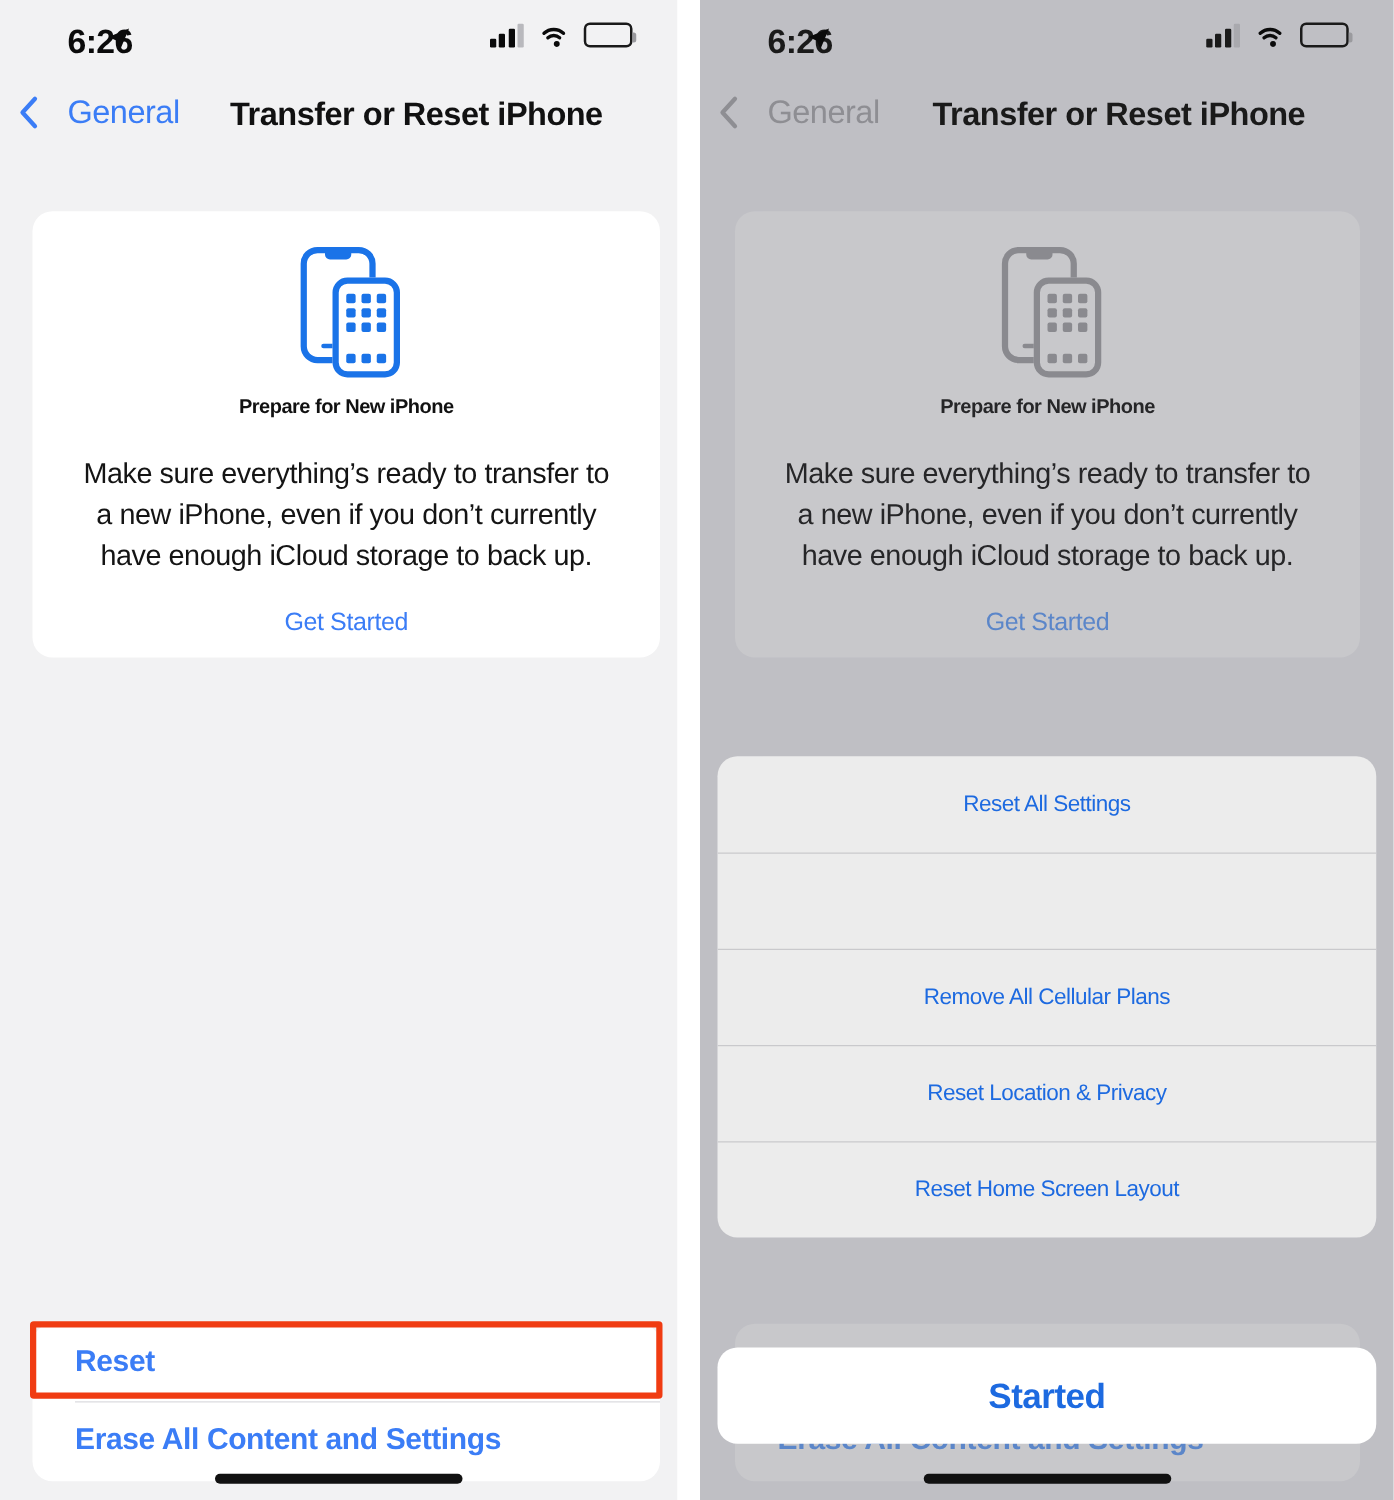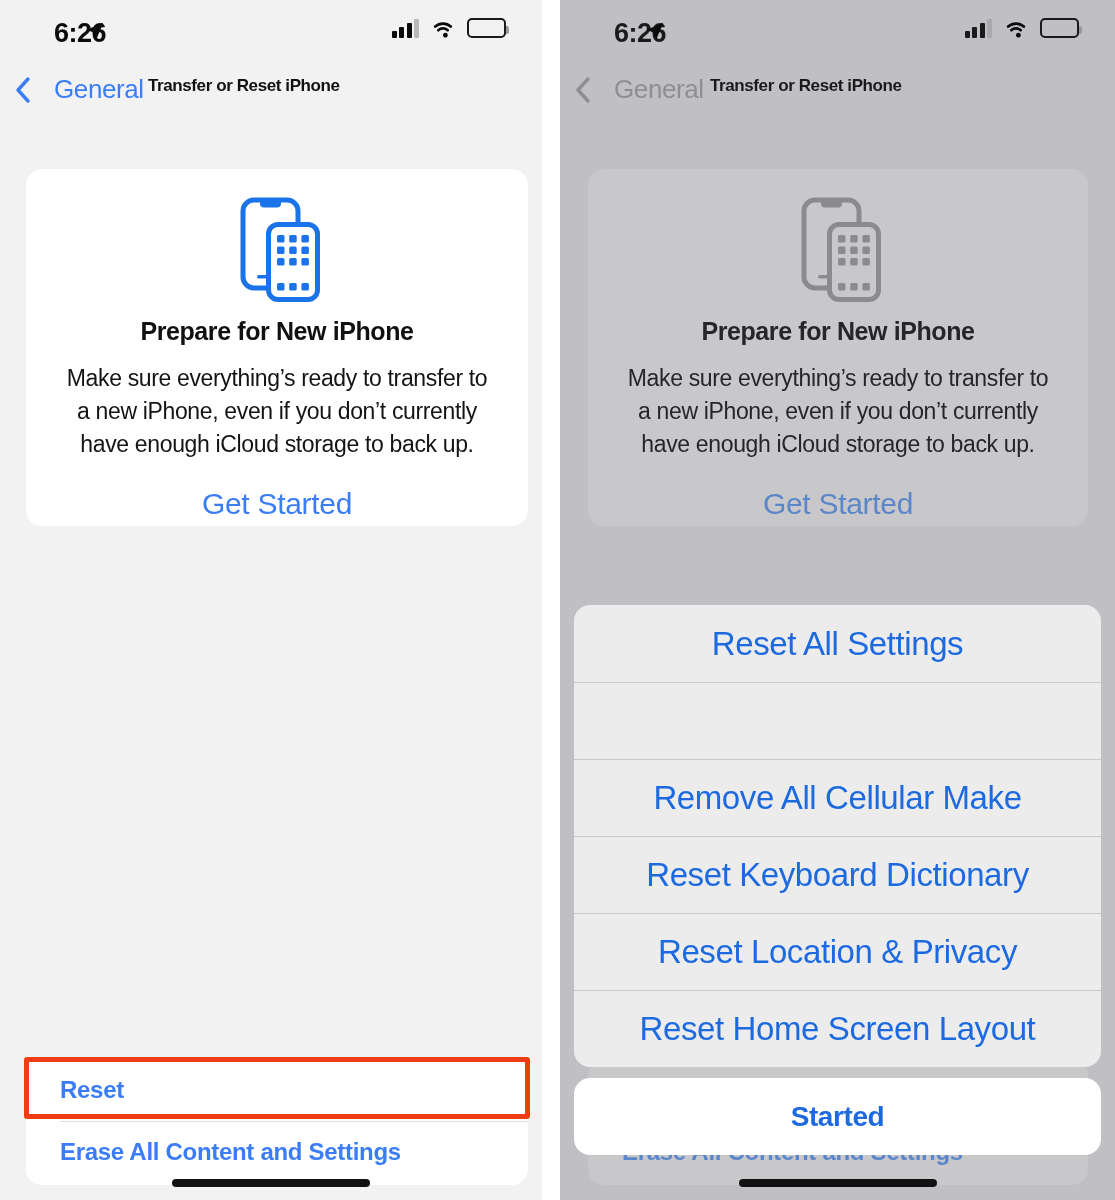--- a/index.html
+++ b/index.html
@@ -42,35 +42,35 @@
   .battery .fill { width:100%; height:100%; background:#0b0b0b; border-radius:2px; }
   .battery .cap { position:absolute; right:-5px; top:6px; width:3px; height:8px;
                   background:#9a9a9e; border-radius:0 2px 2px 0; }
 
   
   .navbar { position:absolute; top:66px; left:0; right:0; height:64px; }
   .nav-back { position:absolute; left:14px; top:8px; display:flex; align-items:center; gap:22px;
               color:#3b7df6; }
   .nav-back .chev { width:18px; height:28px; }
   .nav-back .lbl { font-size:26px; letter-spacing:-0.4px; }
-  .nav-title { position:absolute; top:10px; font-size:17px; font-weight:700; color:#111;
-               letter-spacing:-0.4px; }
+  .nav-title { position:absolute; top:10px; font-size:26px; font-weight:700; color:#111;
+               letter-spacing:-0.4px;margin-left:36px; }
 
   
   .prep-card {
     position:absolute; border-radius:16px;
     background:#ffffff;
   }
   .prep-icon { position:absolute; left:50%; transform:translateX(-50%); }
   .prep-title { position:absolute; left:0; right:0; text-align:center;
-                font-size:25px; font-weight:700; color:#111; letter-spacing:-0.4px; }
+                font-size:16px; font-weight:700; color:#111; letter-spacing:-0.4px; }
   .prep-body  { position:absolute; left:34px; right:34px; text-align:center;
                 font-size:23px; line-height:33px; color:#141414; letter-spacing:-0.35px; }
   .prep-cta   { position:absolute; left:0; right:0; text-align:center;
-                font-size:30px; color:#3b7df6; letter-spacing:-0.3px; }
+                font-size:20px; color:#3b7df6; letter-spacing:-0.3px; }
 
   
   .btm-group { position:absolute; border-radius:16px; overflow:hidden; background:#ffffff;font-weight:bold; }
   .btm-row { position:relative; height:62px; }
   .btm-row .txt { position:absolute; left:34px; top:50%; transform:translateY(-50%);
                   font-size:24px; color:#3b7df6; letter-spacing:-0.3px; }
   .btm-sep { position:absolute; left:34px; right:0; top:0; height:1px; background:#dcdce0; }
 
   
   .annot { position:absolute; border:5px solid #f03c12; border-radius:3px; pointer-events:none; }
@@ -92,21 +92,21 @@
   .dim .prep-cta  { color:#5b86c9; }
   .dim .btm-group { background:#c8c8cb; }
   .dim .btm-row .txt { color:#5b86c9; }
   .dim .btm-sep { background:#b9b9bd; }
 
   
   .sheet { position:absolute; left:14px; right:14px; border-radius:16px; overflow:hidden;
            background:#ececec; }
   .sheet-item { position:relative; height:77px; display:flex; align-items:center;
                 justify-content:center; }
-  .sheet-item .txt { font-size:33px; color:#1d6ae0; letter-spacing:-0.4px; }
+  .sheet-item .txt { font-size:18px; color:#1d6ae0; letter-spacing:-0.4px; }
   .sheet-sep { position:absolute; left:0; right:0; top:0; height:1px; background:#c9c9cc; }
   .sheet-cancel { position:absolute; left:14px; right:14px; border-radius:16px;
                   background:#ffffff; height:77px; display:flex; align-items:center;
                   justify-content:center; }
   .sheet-cancel .txt { font-size:28px; font-weight:700; color:#1d6ae0; letter-spacing:-0.4px; }
 
   
   .panel-gap { position:absolute; top:0; left:542px; width:18px; height:1200px; background:#fff; }
 </style>
 </head>
@@ -275,25 +275,21 @@
 
     <div class="sheet" style="top:605px;">
       <div class="sheet-item">
         <span class="txt">Reset All Settings</span>
       </div>
       <div class="sheet-item">
         <span class="sheet-sep"></span>
       </div>
       <div class="sheet-item">
         <span class="sheet-sep"></span>
-        <span class="txt">Remove All Cellular Make</span>
-      </div>
-      <div class="sheet-item">
-        <span class="sheet-sep"></span>
-        <span class="txt">Reset Keyboard Dictionary</span>
+        <span class="txt">Remove All Cellular Plans</span>
       </div>
       <div class="sheet-item">
         <span class="sheet-sep"></span>
         <span class="txt">Reset Location &amp; Privacy</span>
       </div>
       <div class="sheet-item">
         <span class="sheet-sep"></span>
         <span class="txt">Reset Home Screen Layout</span>
       </div>
     </div>

